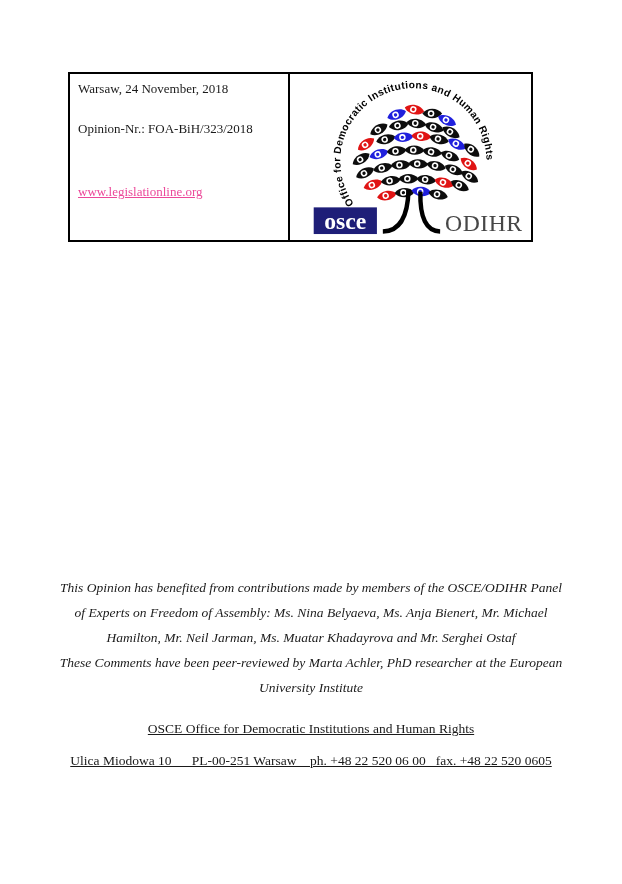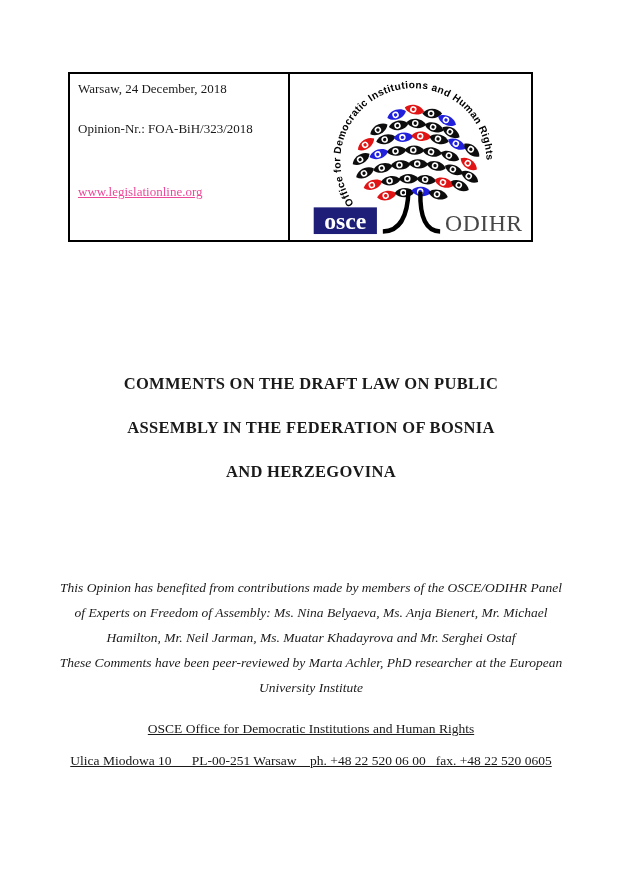--- a/index.html
+++ b/index.html
@@ -73,21 +73,21 @@
     font-size: 11.5px; line-height: 16px;
   }
 </style>
 </head>
 <body>
 
 <div class="page">
 
   <div class="header-box">
     <div class="header-left">
-      <div class="h-date">Warsaw, 24 December, 2018</div>
+      <div class="h-date">Warsaw, 24 November, 2018</div>
       <div class="h-nr">Opinion-Nr.: FOA-BiH/323/2018</div>
       <a class="h-link" href="#" style="color: #ec4899;">www.legislationline.org</a>
     </div>
 
     <div class="header-right">
       <svg viewBox="0 0 244 166">
         <defs>
           <path id="arc" d="M 66 132 A 74 74 0 1 1 184 132" fill="none"></path>
         </defs>
 
@@ -302,23 +302,20 @@
         <path d="M 132 118 Q 131 158 152 158.5" stroke="#000" stroke-width="4.5" fill="none"></path>
 
         <rect x="24" y="134" width="64" height="27" fill="#1e1e78"></rect>
         <text class="osce-text" x="56" y="156" text-anchor="middle" fill="#ffffff">osce</text>
 
         <text class="odihr-text" x="157" y="158" fill="#474747">ODIHR</text>
       </svg>
     </div>
   </div>
 
-  <div class="block title">COMMENTS ON THE DRAFT LAW ON PUBLIC
-ASSEMBLY IN THE FEDERATION OF BOSNIA
-AND HERZEGOVINA</div>
   <div class="block contributors">This Opinion has benefited from contributions made by members of the OSCE/ODIHR Panel
 of Experts on Freedom of Assembly: Ms. Nina Belyaeva, Ms. Anja Bienert, Mr. Michael
 Hamilton, Mr. Neil Jarman, Ms. Muatar Khadayrova and Mr. Serghei Ostaf
 These Comments have been peer-reviewed by Marta Achler, PhD researcher at the European
 University Institute</div>
   <div class="block address">OSCE Office for Democratic Institutions and Human Rights
 Ulica Miodowa 10      PL-00-251 Warsaw    ph. +48 22 520 06 00   fax. +48 22 520 0605</div>
 
 </div>
 

